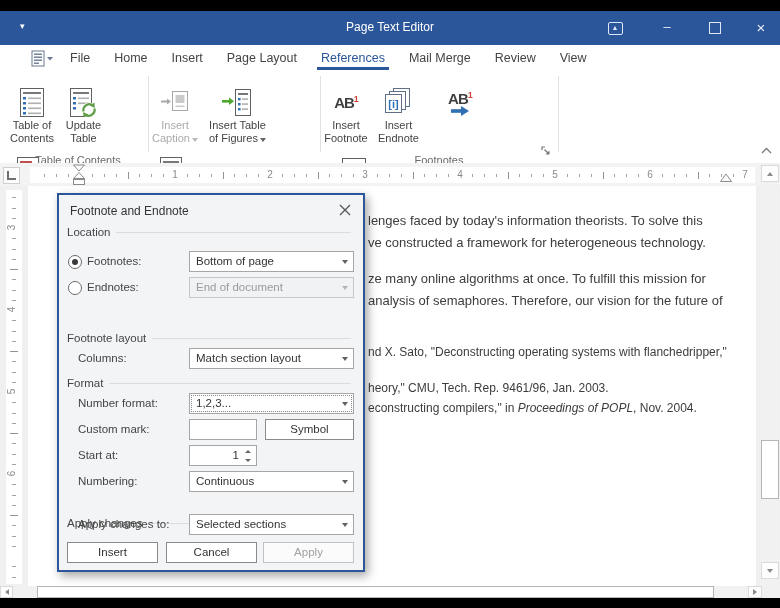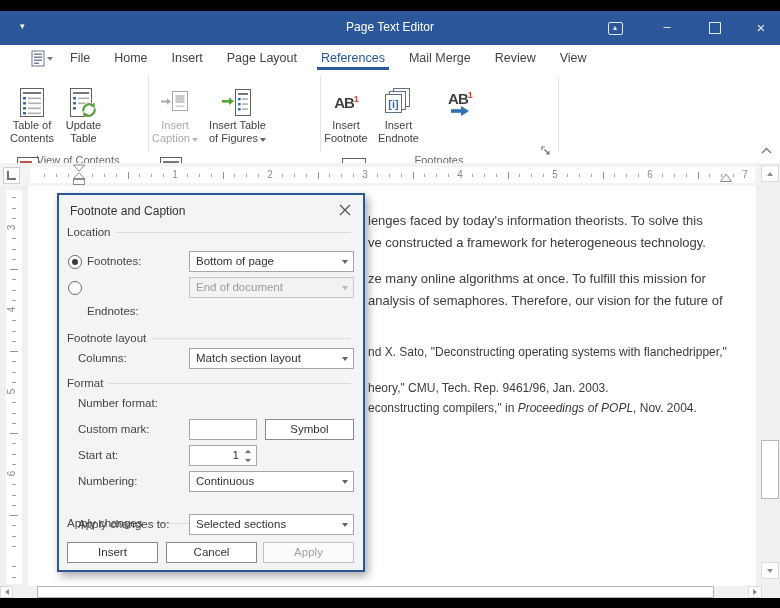--- a/index.html
+++ b/index.html
@@ -196,21 +196,21 @@
               <rect x="5" y="10" width="16" height="1.6" fill="#b0b0b0"></rect>
               <rect x="5" y="14" width="16" height="1.6" fill="#b0b0b0"></rect>
               <rect x="5" y="18" width="10" height="1.6" fill="#b0b0b0"></rect>
               <rect x="16" y="16" width="13" height="13" rx="2" fill="#4ea72e"></rect>
               <rect x="21.5" y="19" width="2.4" height="7.5" fill="#fff"></rect>
               <rect x="19" y="21.5" width="7.5" height="2.4" fill="#fff"></rect>
             </svg>
         </div>
         <div class="rlabel"><span>Add Text</span><br><i class="chev"></i></div>
       </div>
-      <div class="abs glabel">View of Contents</div>
+      <div class="abs glabel">Table of Contents</div>
     </div>
     <div class="abs rsep" style="left:148px;"></div>
 
     <div class="abs rgroup" style="left:150px;width:168px;">
       <div class="rbtn disabled" style="width:50px;">
         <div class="ricon">
           <svg width="30" height="30" viewBox="0 0 30 30">
               <rect x="1" y="13.5" width="6" height="2" fill="#a8a8a8"></rect>
               <polygon points="7,11.5 11,14.5 7,17.5" fill="#a8a8a8"></polygon>
               <rect x="12.5" y="4.5" width="15" height="19" fill="#fff" stroke="#a8a8a8"></rect>
@@ -447,54 +447,57 @@
           <i class="tri-up"></i>
         </div>
       <div class="abs" id="vs-thumb"></div>
       <div class="abs sbtn" id="vs-down">
           <i class="tri-down"></i>
         </div>
     </div>
   </div>
 
   <div class="abs" id="dialog">
-    <div class="abs" id="dlg-title">Footnote and Caption</div>
+    <div class="abs" id="dlg-title">Footnote and Endnote</div>
     <svg class="abs" id="dlg-close" viewBox="0 0 14 14">
       <path d="M2 2L12 12M12 2L2 12" stroke="#555" stroke-width="1.3"></path>
     </svg>
 
     <div class="abs dhead" style="top:30px;">
       <span>Location</span>
         <div class="line"></div>
     </div>
     <div class="abs radio sel" style="left:9px;top:60px;"></div>
     <div class="abs dlabel" style="left:28px;top:56px;">Footnotes:</div>
     <div class="abs combo" style="left:130px;top:56px;width:165px;">
       <span>Bottom of page</span><i class="arr"></i>
     </div>
     <div class="abs radio" style="left:9px;top:86px;"></div>
-    <div class="abs dlabel" style="left:28px;top:82px;margin-top:24px;">Endnotes:</div>
+    <div class="abs dlabel" style="left:28px;top:82px;">Endnotes:</div>
     <div class="abs combo disabled" style="left:130px;top:82px;width:165px;">
       <span>End of document</span><i class="arr"></i>
     </div>
 
     <div class="abs dhead" style="top:136px;">
       <span>Footnote layout</span>
         <div class="line"></div>
     </div>
     <div class="abs dlabel" style="left:19px;top:153px;">Columns:</div>
     <div class="abs combo" style="left:130px;top:153px;width:165px;">
       <span>Match section layout</span><i class="arr"></i>
     </div>
 
     <div class="abs dhead" style="top:181px;">
       <span>Format</span>
         <div class="line"></div>
     </div>
     <div class="abs dlabel" style="left:19px;top:198px;">Number format:</div>
+    <div class="abs combo focus" style="left:130px;top:198px;width:165px;">
+      <span>1,2,3...</span><i class="arr"></i>
+    </div>
     <div class="abs dlabel" style="left:19px;top:224px;">Custom mark:</div>
     <div class="abs dinput" style="left:130px;top:224px;width:68px;"></div>
     <div class="abs dbtn" style="left:206px;top:224px;width:89px;">Symbol</div>
     <div class="abs dlabel" style="left:19px;top:250px;">Start at:</div>
     <div class="abs" id="spinner" style="left:130px;top:250px;width:68px;">
       <span class="abs" id="spin-val">1</span>
       <span class="abs spin-arr up">
           <i></i>
         </span>
       <span class="abs spin-arr down">

